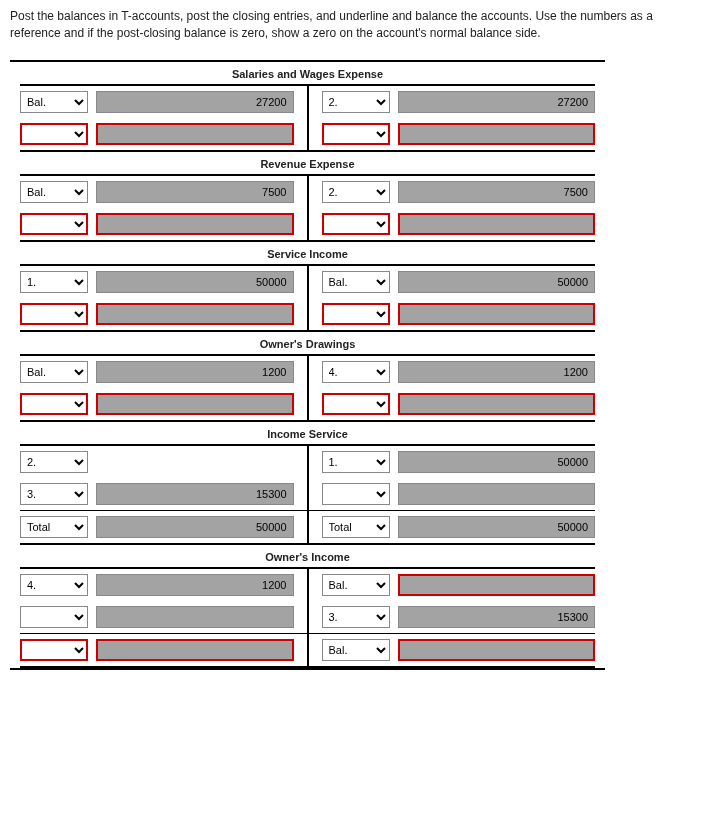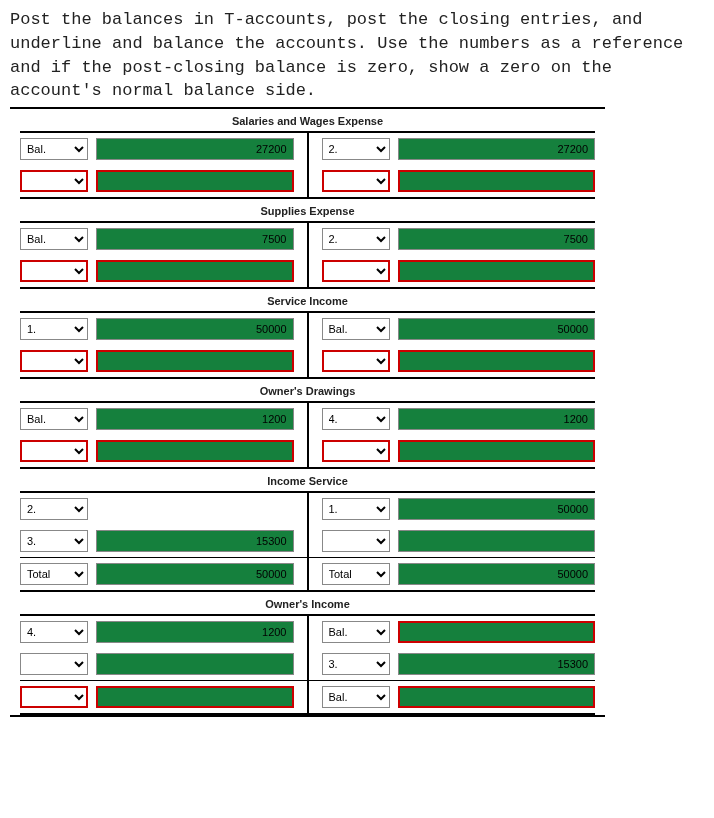--- a/index.html
+++ b/index.html
@@ -5,24 +5,23 @@
   * { box-sizing: border-box; }
   body {
     font-family: Arial, Helvetica, sans-serif;
     font-size: 12px;
     color: #222;
     margin: 0;
     padding: 8px 10px;
     background: #fff;
   }
   .instructions {
-    font-size: 17px;
-    margin-bottom: 4px;
+    font-size: 12px;
+    margin-bottom: 18px;
     line-height: 1.4;
-    font-family: Liberation Mono, monospace;
   }
   .t-accounts {
     width: 595px;
     border-top: 2px solid #000;
     border-bottom: 2px solid #000;
   }
   .account {
     position: relative;
   }
   .acct-title {
@@ -72,21 +71,21 @@
     font-size: 11px;
     border: 1px solid #888;
     background: #fff;
     padding: 1px 2px;
   }
   .ref-select.empty.red { outline: 2px solid #c00; outline-offset: -2px; }
   .amount {
     flex: 1;
     height: 22px;
     border: 1px solid #888;
-    background: #15803d;
+    background: #a3a3a3;
     font-size: 11px;
     text-align: right;
     padding: 0 6px;
   }
   .amount.red { outline: 2px solid #c00; outline-offset: -2px; }
 </style>
 </head>
 <body>
 
 <div class="instructions">Post the balances in T-accounts, post the closing entries, and underline and balance the accounts. Use the numbers as a reference and if the post-closing balance is zero, show a zero on the account's normal balance side.</div>
@@ -112,21 +111,21 @@
           </div>
           <div class="side right">
             <select class="ref-select empty red"><option></option></select>
             <input type="text" class="amount red" style="">
           </div>
         </div>
       </div>
       <hr class="hr-thick">
     </div>
     <div class="account">
-      <div class="acct-title">Supplies Expense</div>
+      <div class="acct-title">Revenue Expense</div>
       <div class="t-rows">
         <div class="row">
           <div class="side left">
             <select class="ref-select"><option>Bal.</option></select>
             <input type="text" class="amount" value="7500" style="">
           </div>
           <div class="side right">
             <select class="ref-select"><option>2.</option></select>
             <input type="text" class="amount" value="7500" style="">
           </div>

